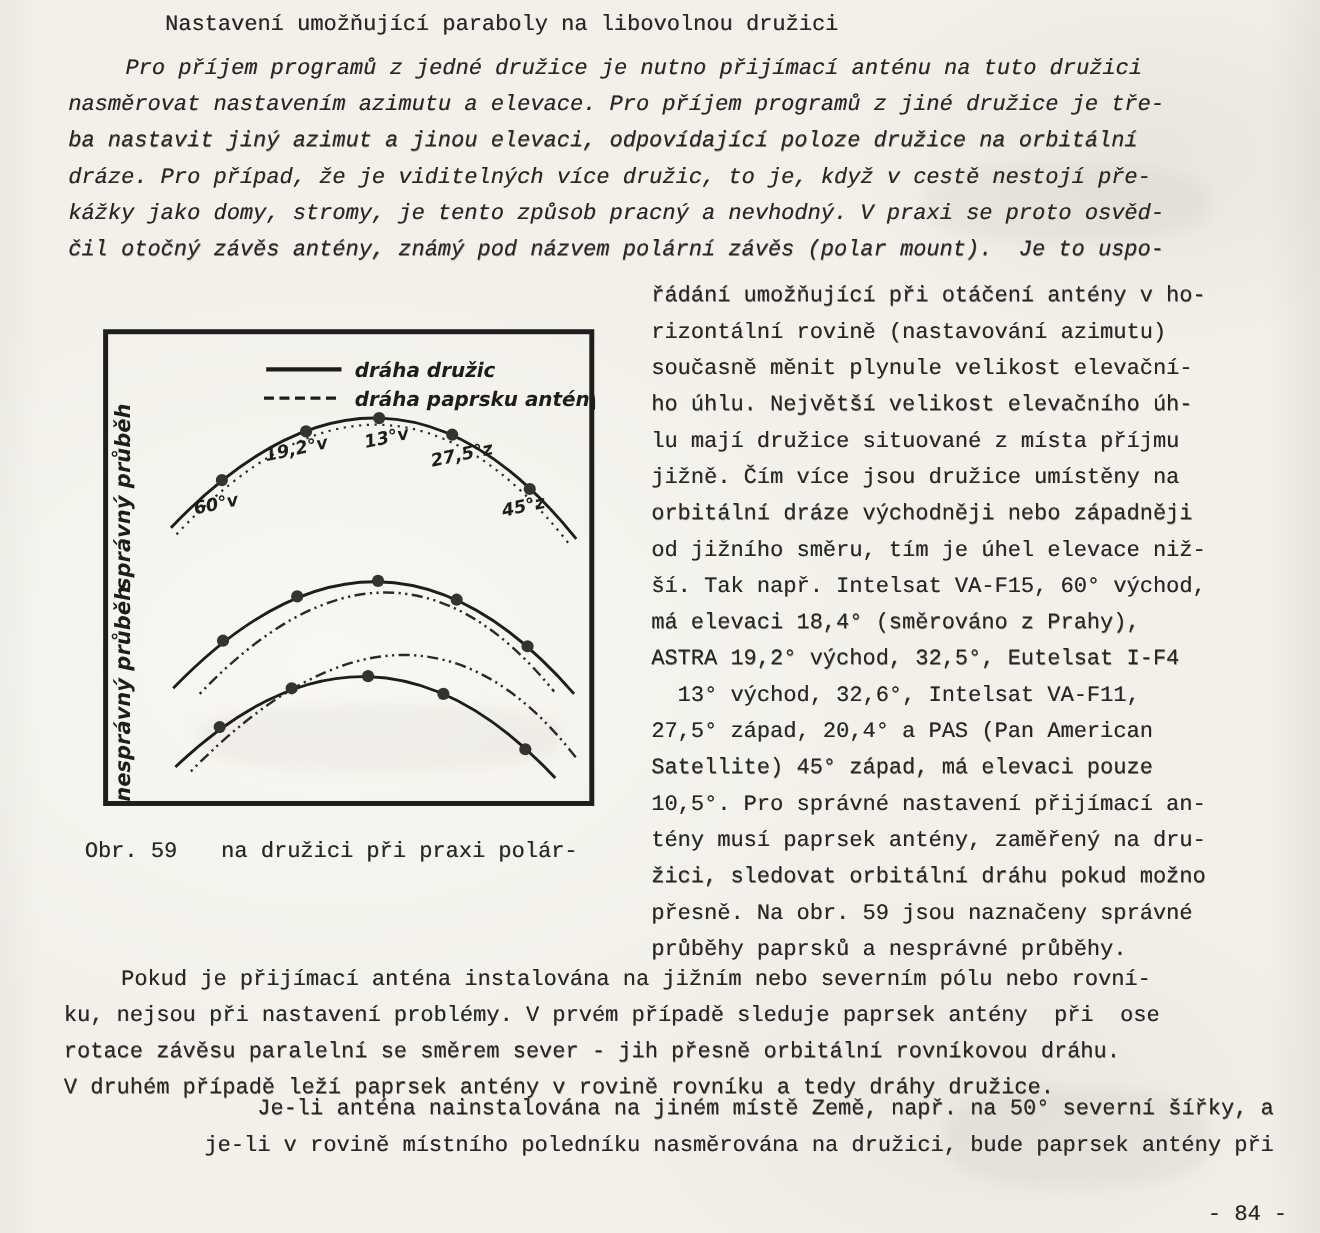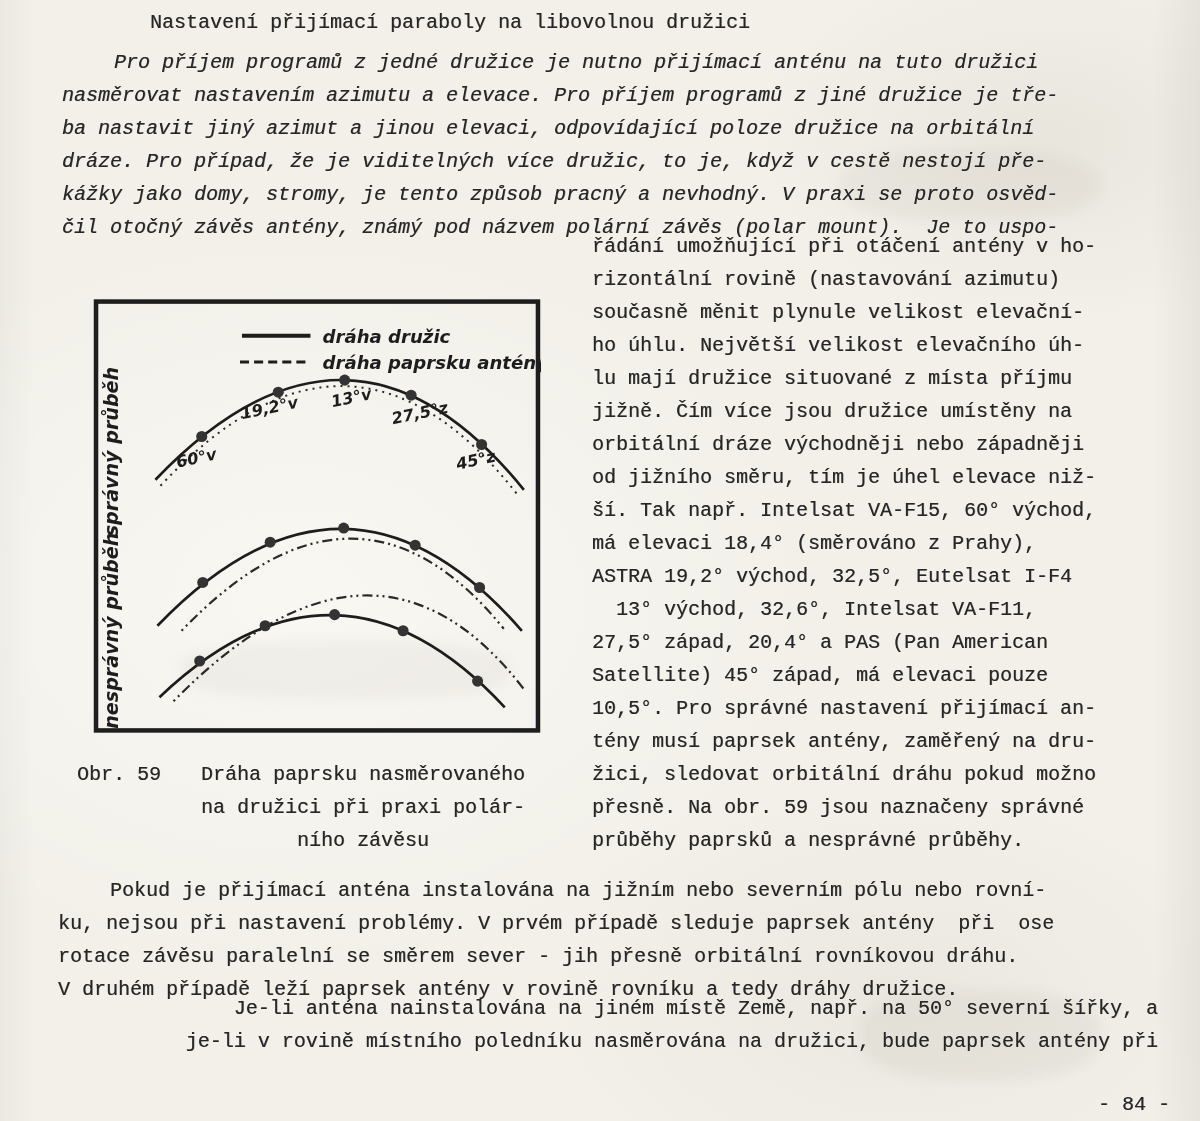--- a/index.html
+++ b/index.html
@@ -16,21 +16,21 @@
   }
   .tw{
     font-size:20px;line-height:33px;white-space:pre;
     text-shadow:0.4px 0.4px 0.5px rgba(45,42,38,.55);
   }
   .abs{position:absolute;}
   .heading{top:6px;left:150px;}
   .para .line{white-space:pre;}
   .indent-first .line:first-child{padding-left:52px;}
   .p1{top:46px;left:62px;width:1090px;font-style:italic;}
-  .rightcol{top:230px;left:592px;width:570px;}
+  .rightcol{top:253px;left:592px;width:570px;}
   .p2{top:874px;left:58px;width:1100px;}
   .p3{top:992px;left:58px;width:1100px;text-align:right;}
   .pagenum{top:1088px;left:0;width:1170px;text-align:right;}
   .figwrap{top:298px;left:93px;width:450px;height:436px;}
   .caption{top:758px;left:77px;display:flex;gap:40px;text-align:center;}
   .caption .cap-num{flex:0 0 auto;}
   .smudge{position:absolute;border-radius:40%;filter:blur(6px);pointer-events:none;}
   .sm1{top:150px;left:840px;width:260px;height:70px;background:rgba(150,142,128,.08);}
   .sm2{top:640px;left:180px;width:330px;height:60px;background:rgba(150,142,128,.07);}
   .sm3{top:990px;left:860px;width:240px;height:90px;background:rgba(150,142,128,.09);}
@@ -40,21 +40,21 @@
     font-style:italic;font-weight:bold;
   }
 </style>
 </head>
 <body>
 
 <div class="smudge sm1"></div>
 <div class="smudge sm2"></div>
 <div class="smudge sm3"></div>
 
-<div class="abs tw heading">Nastavení přijímací paraboly na libovolnou družici</div>
+<div class="abs tw heading">Nastavení umožňující paraboly na libovolnou družici</div>
 
 <div class="abs tw para indent-first p1"><div class="line">Pro příjem programů z jedné družice je nutno přijímací anténu na tuto družici</div><div class="line">nasměrovat nastavením azimutu a elevace. Pro příjem programů z jiné družice je tře-</div><div class="line">ba nastavit jiný azimut a jinou elevaci, odpovídající poloze družice na orbitální</div><div class="line">dráze. Pro případ, že je viditelných více družic, to je, když v cestě nestojí pře-</div><div class="line">kážky jako domy, stromy, je tento způsob pracný a nevhodný. V praxi se proto osvěd-</div><div class="line">čil otočný závěs antény, známý pod názvem polární závěs (polar mount).  Je to uspo-</div></div>
 
 <div class="abs tw para rightcol"><div class="line">řádání umožňující při otáčení antény v ho-</div><div class="line">rizontální rovině (nastavování azimutu)</div><div class="line">současně měnit plynule velikost elevační-</div><div class="line">ho úhlu. Největší velikost elevačního úh-</div><div class="line">lu mají družice situované z místa příjmu</div><div class="line">jižně. Čím více jsou družice umístěny na</div><div class="line">orbitální dráze východněji nebo západněji</div><div class="line">od jižního směru, tím je úhel elevace niž-</div><div class="line">ší. Tak např. Intelsat VA-F15, 60° východ,</div><div class="line">má elevaci 18,4° (směrováno z Prahy),</div><div class="line">ASTRA 19,2° východ, 32,5°, Eutelsat I-F4</div><div class="line">  13° východ, 32,6°, Intelsat VA-F11,</div><div class="line">27,5° západ, 20,4° a PAS (Pan American</div><div class="line">Satellite) 45° západ, má elevaci pouze</div><div class="line">10,5°. Pro správné nastavení přijímací an-</div><div class="line">tény musí paprsek antény, zaměřený na dru-</div><div class="line">žici, sledovat orbitální dráhu pokud možno</div><div class="line">přesně. Na obr. 59 jsou naznačeny správné</div><div class="line">průběhy paprsků a nesprávné průběhy.</div></div>
 
 <div class="abs figwrap">
   <svg width="448" height="436" viewBox="0 0 445 432">
 
     <rect x="3" y="3" width="439" height="426" fill="none" stroke="#1e1e1e" stroke-width="4.5"></rect>
 
@@ -92,20 +92,20 @@
     <circle cx="106" cy="360" r="5.5" fill="#333"></circle>
     <circle cx="171" cy="325" r="5.5" fill="#333"></circle>
     <circle cx="240" cy="314" r="5.5" fill="#333"></circle>
     <circle cx="308" cy="330" r="5.5" fill="#333"></circle>
     <circle cx="382" cy="380" r="5.5" fill="#333"></circle>
   </svg>
 </div>
 
 <div class="abs tw caption">
   <div class="cap-num">Obr. 59</div>
-  <div class="cap-text para"><div class="line">Dráha paprsku nasměrovaného</div><div class="line">na družici při praxi polár-</div><div class="line">ního závěsu</div></div>
+  <div class="cap-text para"><div class="line">na družici při praxi polár-</div></div>
 </div>
 
 <div class="abs tw para indent-first p2"><div class="line">Pokud je přijímací anténa instalována na jižním nebo severním pólu nebo rovní-</div><div class="line">ku, nejsou při nastavení problémy. V prvém případě sleduje paprsek antény  při  ose</div><div class="line">rotace závěsu paralelní se směrem sever - jih přesně orbitální rovníkovou dráhu.</div><div class="line">V druhém případě leží paprsek antény v rovině rovníku a tedy dráhy družice.</div></div>
 
 <div class="abs tw para indent-first p3"><div class="line">Je-li anténa nainstalována na jiném místě Země, např. na 50° severní šířky, a</div><div class="line">je-li v rovině místního poledníku nasměrována na družici, bude paprsek antény při</div></div>
 
 <div class="abs tw pagenum">- 84 -</div>
 
 </body></html>

